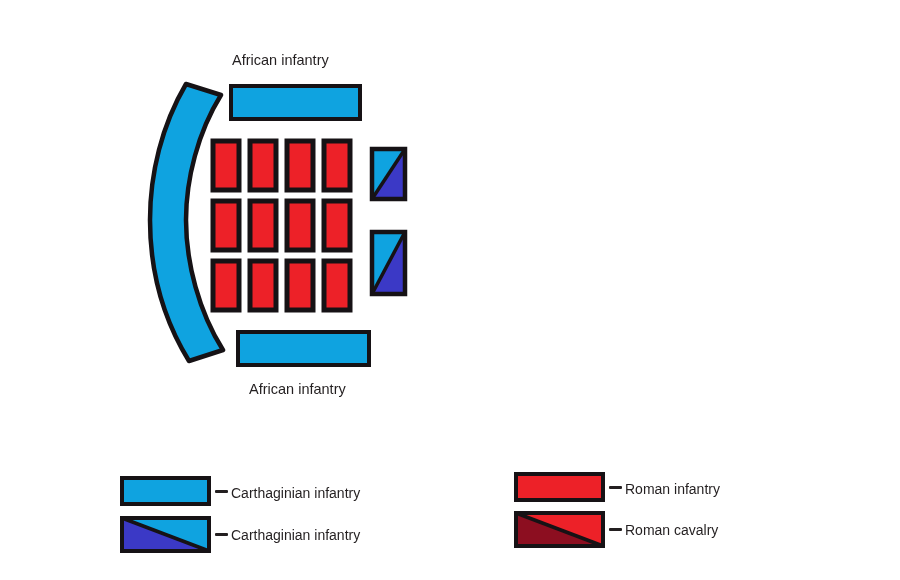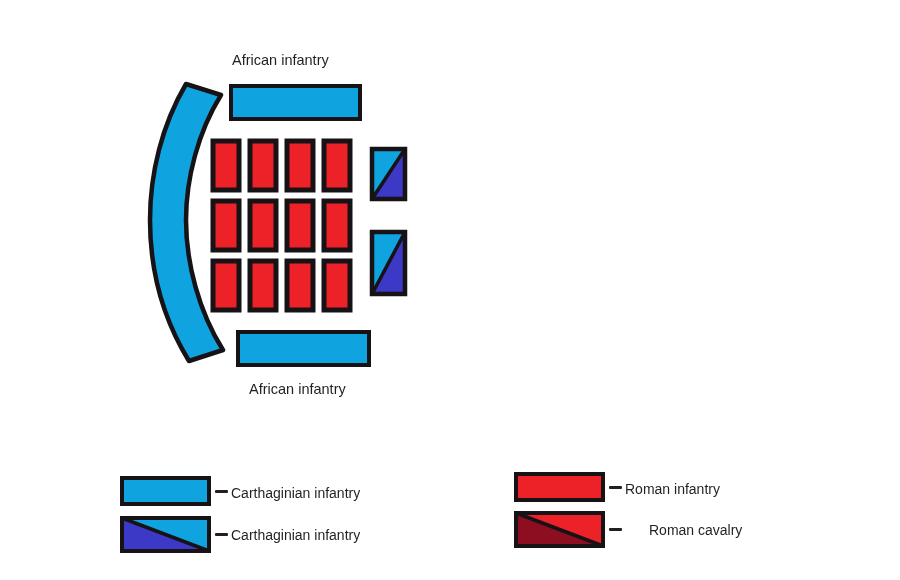--- a/index.html
+++ b/index.html
@@ -151,17 +151,17 @@
 
     <div class="shape" style="left:514px; top:511px;">
       <svg width="91" height="37" viewBox="0 0 91 37">
         <rect x="2" y="2" width="87" height="33" fill="#ed2128"></rect>
         <path d="M 2 2 L 89 35 L 2 35 Z" fill="#8c0e20"></path>
         <line x1="2" y1="2" x2="89" y2="35" stroke="#161215" stroke-width="3.5"></line>
         <rect x="2" y="2" width="87" height="33" fill="none" stroke="#161215" stroke-width="4"></rect>
       </svg>
     </div>
     <div class="dash" style="left:609px; top:528px; width:13px;"></div>
-    <div class="legend-text" style="left:649px; top:521px;text-align:right;">Roman cavalry</div>
+    <div class="legend-text" style="left:625px; top:521px;text-align:right;">Roman cavalry</div>
 
   </div>
 
 </div>
 
 </body></html>

